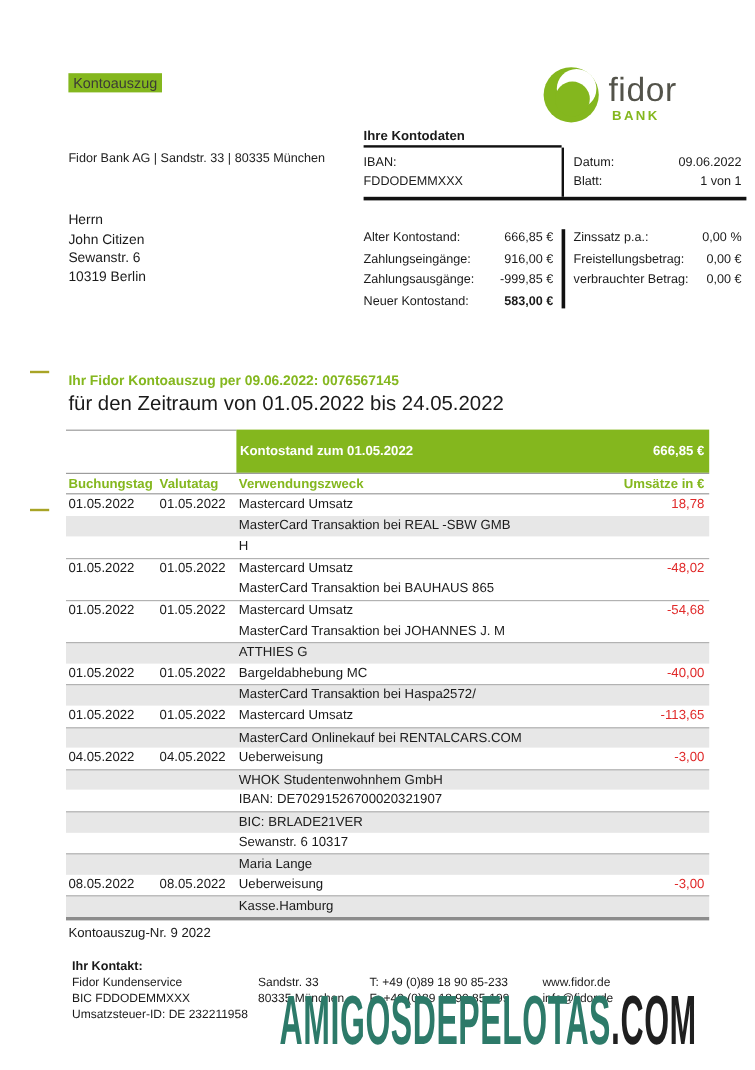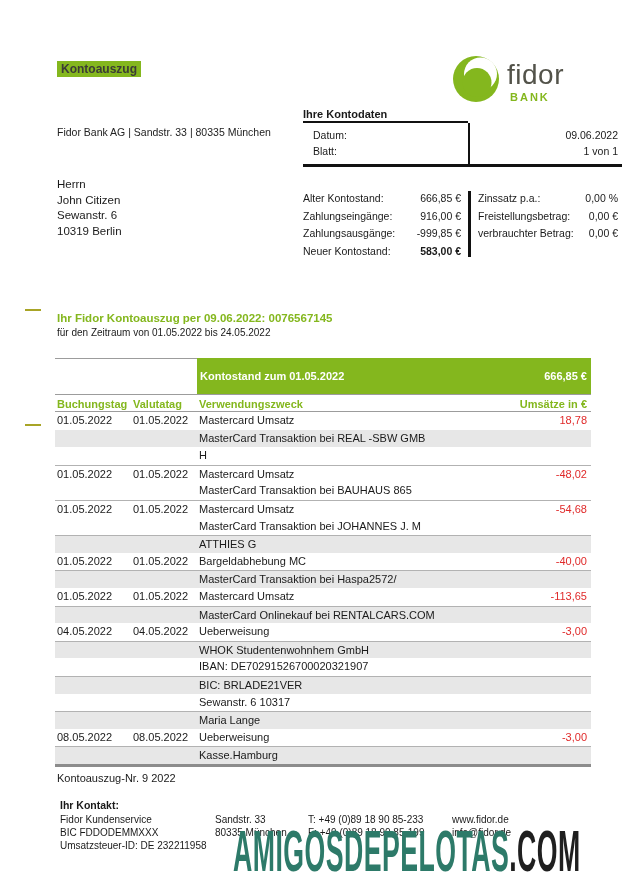--- a/index.html
+++ b/index.html
@@ -7,21 +7,21 @@
     --teal:#2d7a69; --fold:#a8a426;
   }
   *{margin:0;padding:0;box-sizing:border-box;}
   html,body{background:#fff;}
   .page{
     position:relative;width:629px;height:892px;background:#fff;overflow:hidden;
     font-family:"Liberation Sans",sans-serif;color:#1a1a1a;
   }
   
   .title-highlight{position:absolute;left:57px;top:61px;background:var(--green);
-    color:#3b3b35;font-weight:bold;font-size:12px;padding:1px 4px;}
+    color:#3b3b35;font-weight:normal;font-size:12px;padding:1px 4px;}
   
   .logo{position:absolute;left:452px;top:55px;display:flex;align-items:center;}
   .logo-words{margin-left:7px;padding-top:2px;}
   .logo-name{display:block;font-size:28px;line-height:26px;color:#53534a;letter-spacing:.5px;}
   .logo-sub{display:block;font-size:11px;font-weight:bold;color:var(--green);letter-spacing:2px;margin:3px 0 0 3px;}
   
   .sender{position:absolute;left:57px;top:126px;font-size:10.5px;color:#222;}
   .recipient{position:absolute;left:57px;top:177px;font-size:11.5px;line-height:15.5px;}
   
   .kontodaten{position:absolute;left:303px;top:108px;width:319px;font-size:10.5px;}
@@ -37,21 +37,21 @@
   .sum-divider{position:absolute;left:165px;top:1px;bottom:3px;width:2.5px;background:#111;}
   .sum-left{width:165px;line-height:17.5px;}
   .sum-right{flex:1;padding-left:10px;line-height:17.5px;}
   .sum-row{display:flex;justify-content:space-between;padding-right:7px;}
   .sum-right .sum-row{padding-right:4px;}
   .sum-bold{font-weight:bold;}
   
   .fold-mark{position:absolute;left:25px;width:16px;height:2px;background:var(--fold);}
   
   .stmt-heading{position:absolute;left:57px;top:312px;font-size:11.5px;font-weight:bold;color:var(--green);}
-  .stmt-sub{position:absolute;left:57px;top:327px;font-size:10px;}
+  .stmt-sub{position:absolute;left:57px;top:327px;font-size:17px;}
   
   .txn-table{position:absolute;left:55px;top:358px;width:536px;font-size:11px;}
   .t-open{display:flex;height:36px;}
   .t-open-left{width:142px;border-top:1px solid #9c9c9c;}
   .t-open-bar{flex:1;background:var(--green);color:#fff;font-weight:bold;display:flex;
     justify-content:space-between;align-items:center;padding:0 4px 0 3px;}
   .t-cols{position:relative;height:18px;line-height:18px;border-top:1px solid #9c9c9c;
     border-bottom:1px solid #9c9c9c;color:var(--green);font-weight:bold;}
   .c-b{position:absolute;left:2px;} .c-v{position:absolute;left:78px;}
   .c-z{position:absolute;left:144px;} .c-u{position:absolute;right:4px;}
@@ -99,20 +99,24 @@
       <div>Herrn</div>
       <div>John Citizen</div>
       <div>Sewanstr. 6</div>
       <div>10319 Berlin</div>
     </div>
 
   <div class="kontodaten">
     <div class="kd-heading">Ihre Kontodaten</div>
     <div class="kd-body">
       <div class="kd-divider"></div>
+      <div class="kd-left">
+        <div>IBAN:</div>
+        <div>FDDODEMMXXX</div>
+      </div>
       <div class="kd-right">
         <div class="kd-row">
           <span>Datum:</span>
           <span>09.06.2022</span>
         </div>
         <div class="kd-row">
           <span>Blatt:</span>
           <span>1 von 1</span>
         </div>
       </div>

